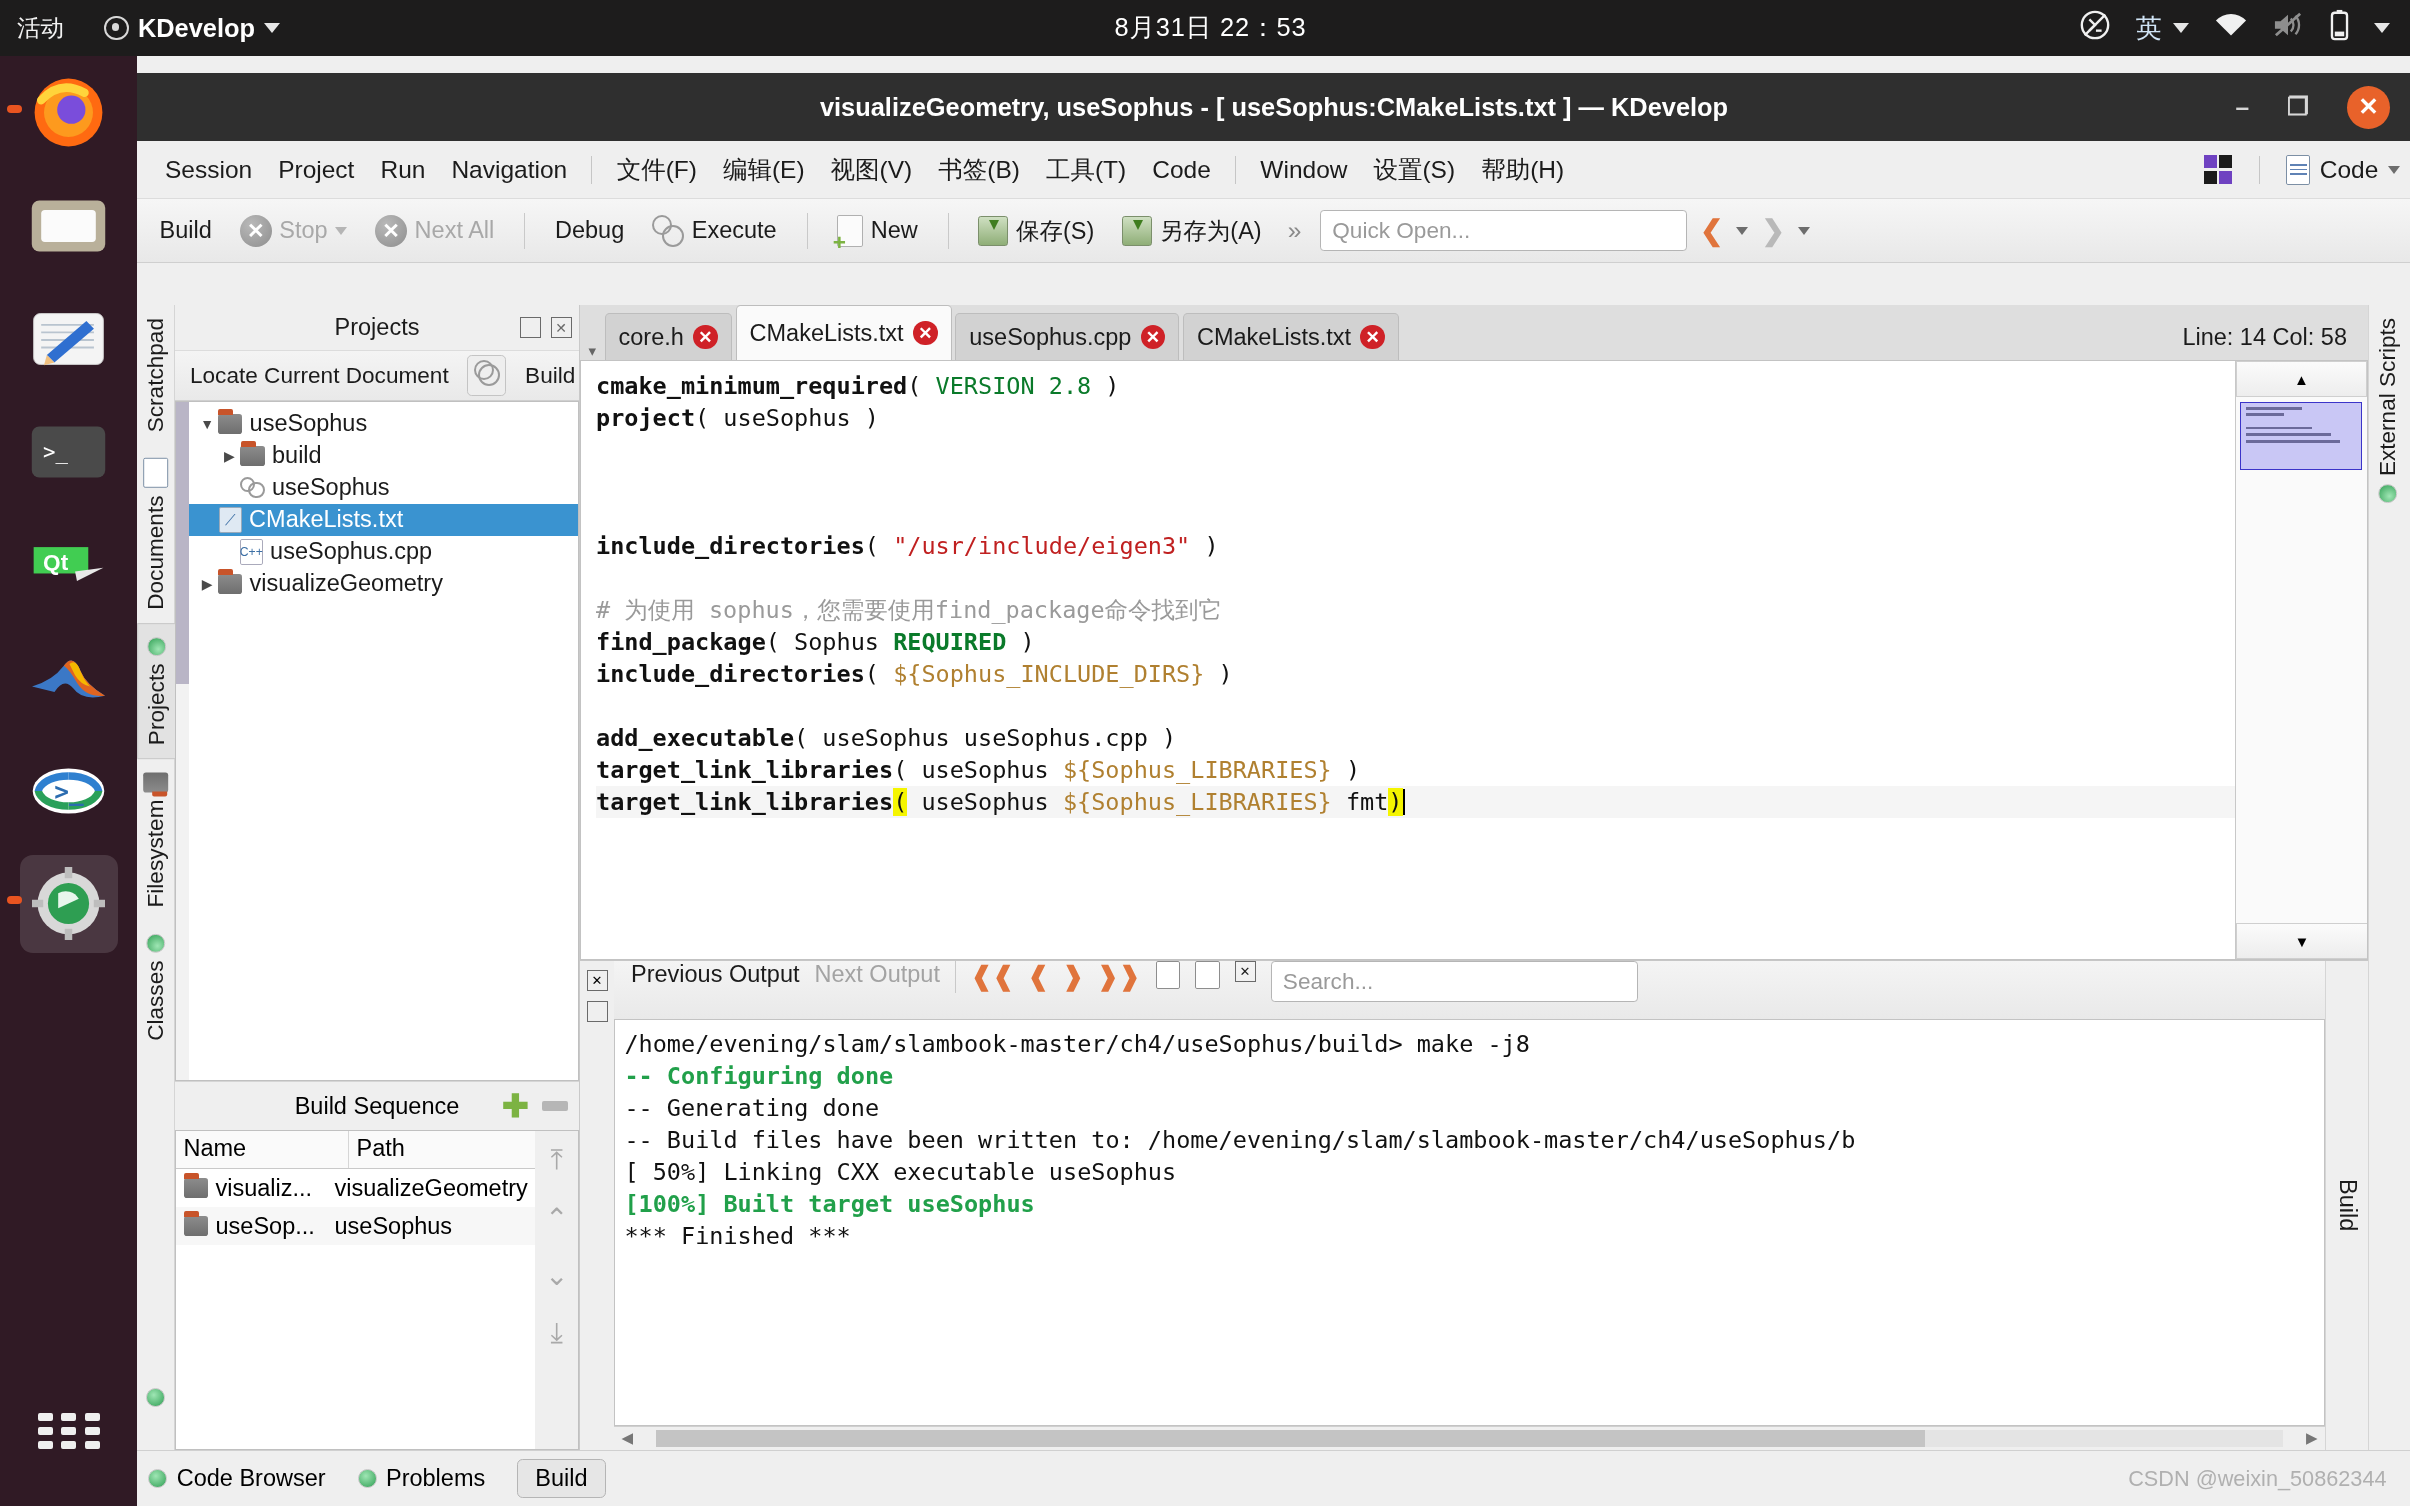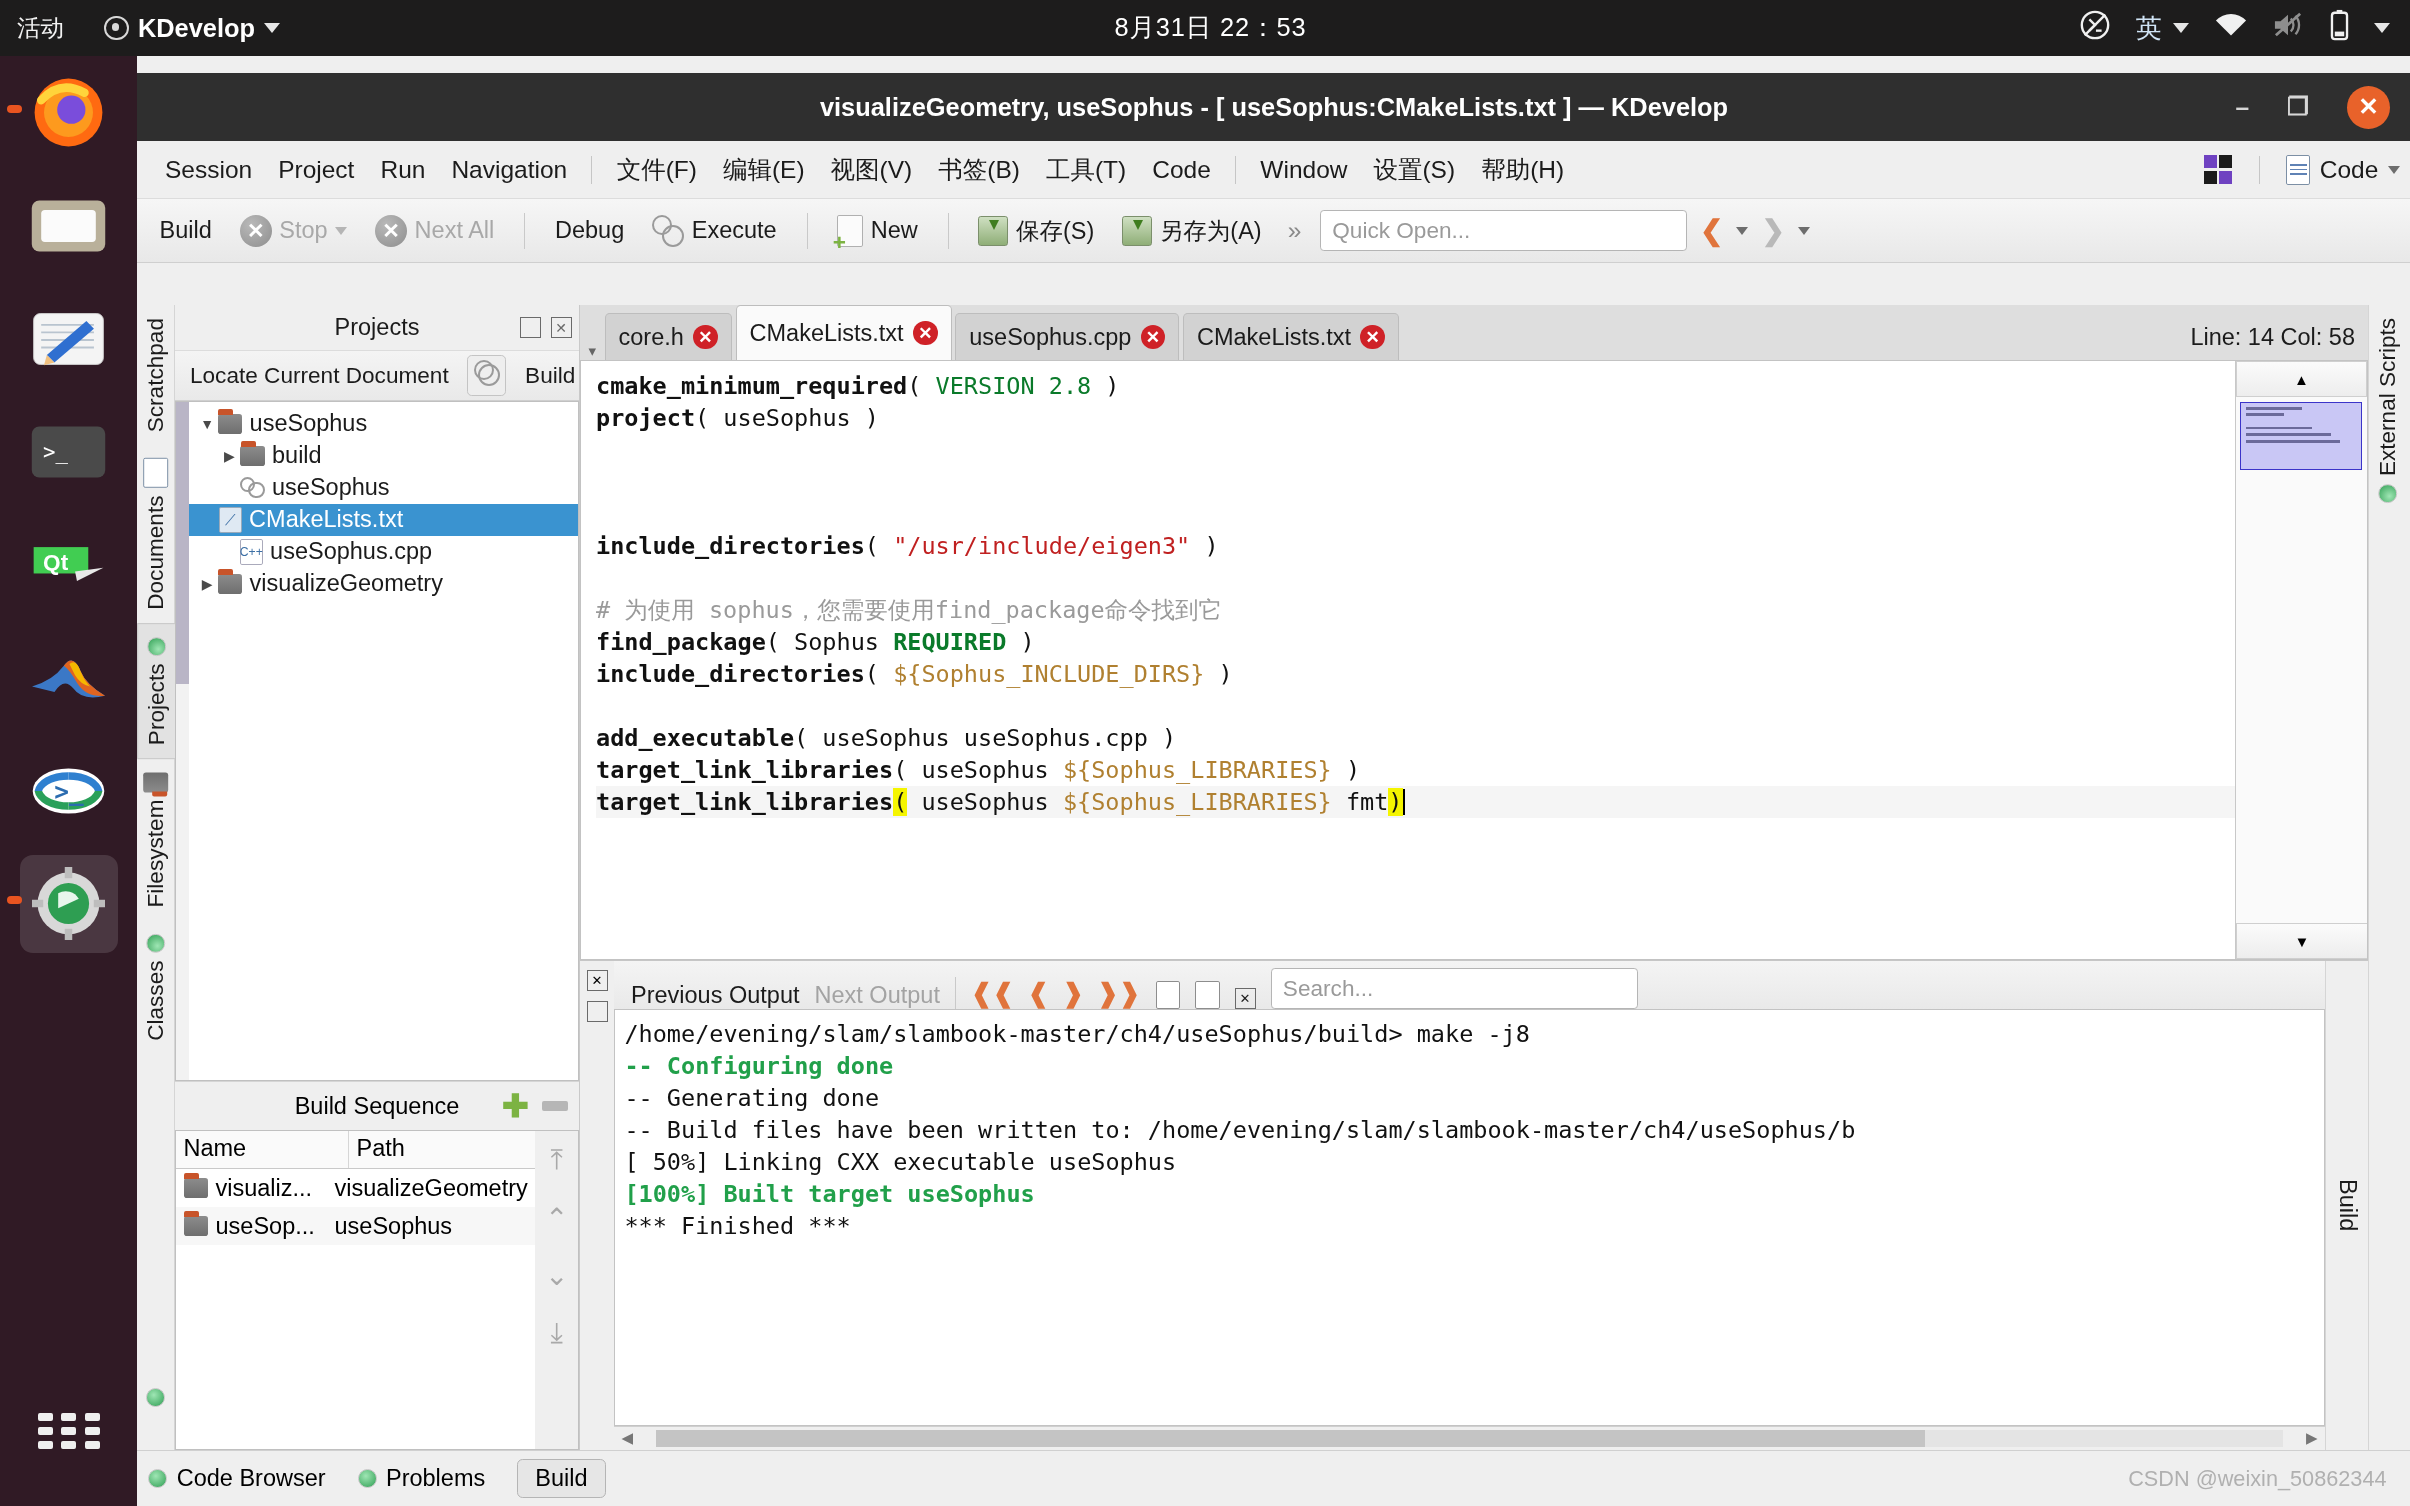--- a/index.html
+++ b/index.html
@@ -156,21 +156,21 @@
 
   
   #centercol { flex:1; display:flex; flex-direction:column; background:#efefef; min-width:0;}
   #tabbar { height:55px; background:#dedede; display:flex; align-items:flex-end; position:relative; }
   #tabbar .leftcaret { width:24.5px; display:flex; align-items:center; justify-content:center; color:#666; font-size:15px;}
   .etab { height:47px; background:#d2d2d2; border:0.9px solid #bdbdbd; border-bottom:none; border-radius:4.7px 4.7px 0 0;
           display:flex; align-items:center; gap:9.4px; padding: 0 13px; margin-right:3.8px; font-size:23.5px; color:#1b1b1b;}
   .etab.active { background:#fafafa; height:55px; }
   .closex { width:24.5px;height:24.5px;border-radius:50%;background:#cf2127;color:#fff;display:flex;
             align-items:center;justify-content:center;font-size:17px;font-weight:bold;}
-  #tabbar .linecol { position:absolute; right:13px; bottom: 9.4px; font-size:23.5px; color:#1b1b1b;}
+  #tabbar .linecol { position:absolute; right:21px; bottom: 9.4px; font-size:23.5px; color:#1b1b1b;}
 
   #editorwrap { flex:1; display:flex; background:#fff; border:0.9px solid #c3c3c3; min-height:0; overflow:hidden;}
   #code { flex:1; padding: 9.4px 0 0 15px; font-family: "DejaVu Sans Mono", monospace; font-size: 23.5px; line-height: 32px;
           white-space: pre; color:#111; overflow:hidden; }
   .kw { color:#111; font-weight: bold; }
   .num { color:#0a7a2a; }
   .str { color:#c02020; }
   .var { color:#b08030; }
   .cmt { color:#9a9a9a; }
   .req { color:#0a7a2a; font-weight:bold;}
@@ -179,21 +179,21 @@
   .caret-bar { display:inline-block; width:2.8px; height:26px; background:#000; vertical-align:-4.7px;}
   #minimap { width:132px; border-left:0.9px solid #c8c8c8; background:#fafafa; position:relative;}
   #minimap .arrow-top, #minimap .arrow-bot { height:36px; background:linear-gradient(#fbfbfb,#ededed);
     display:flex; align-items:center; justify-content:center; border:0.9px solid #cfcfcf;}
   #minimap .thumb { position:absolute; left:3.8px; top:41px; width:122px; height:68px; background:#c9c7f5;
                     border:1.9px solid #3b34c9; }
   #minimap .thumb i { display:block; height:2.8px; background:#6b6a9a; margin:3.8px 5.6px; }
 
   
   #outpanel { height: 490px; display:flex; flex-direction:column; border-top:1.9px solid #c6c6c6;}
-  #outhead { height:48px; background:linear-gradient(#f4f4f4,#e9e9e9); display:flex; align-items:flex-end;
+  #outhead { height:58px; background:linear-gradient(#f4f4f4,#e9e9e9); display:flex; align-items:flex-start;
              gap:15px; padding-left:17px; font-size:23.5px; color:#1b1b1b;}
   #outhead .dim { color:#a3a3a3; }
   #outhead .navicons { display:flex; align-items:center; gap:13px; color:#e0743c; font-size:26px; font-weight:bold;}
   .sq-ico { width:24.5px;height:28px;border:1.9px solid #8d8d8d; background:#fff; border-radius:1.9px;}
   .search-box { height:41px;width:367px;background:#fff;border:1.9px solid #b5b5b5;border-radius:3.8px;color:#9a9a9a;
                 font-size:22.6px;display:flex;align-items:center;padding:0 11.3px;}
   #outbody { flex:1; background:#fff; border:0.9px solid #c3c3c3; padding: 7.5px 0 0 9.4px;
              font-family:"DejaVu Sans Mono", monospace; font-size:23.5px; line-height:32px; white-space:pre; overflow:hidden; color:#111;}
   .ok { color:#21a04a; font-weight:bold; }
   #outscroll { height:24.5px; background:#efefef; border-top:0.9px solid #cfcfcf; display:flex; align-items:center;}

